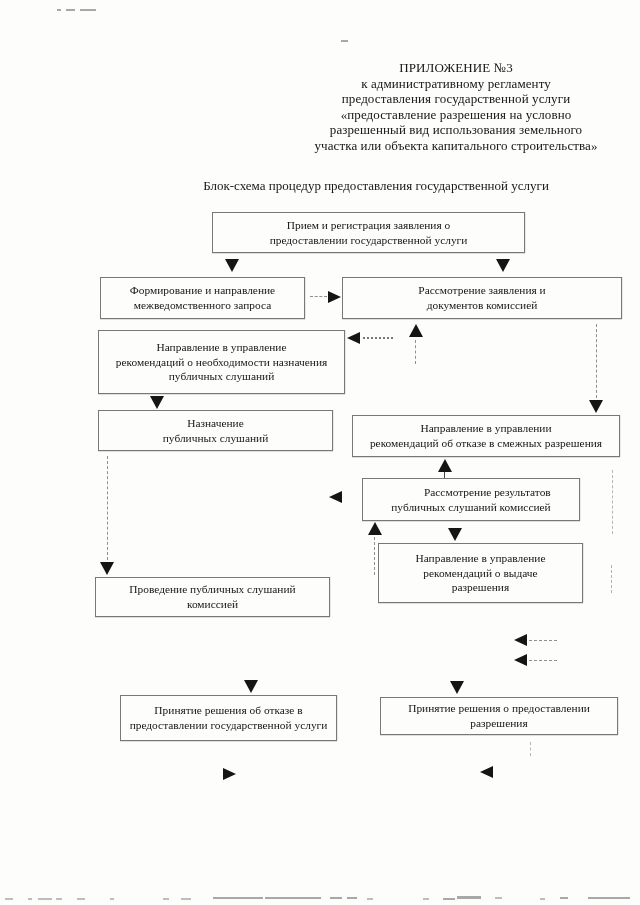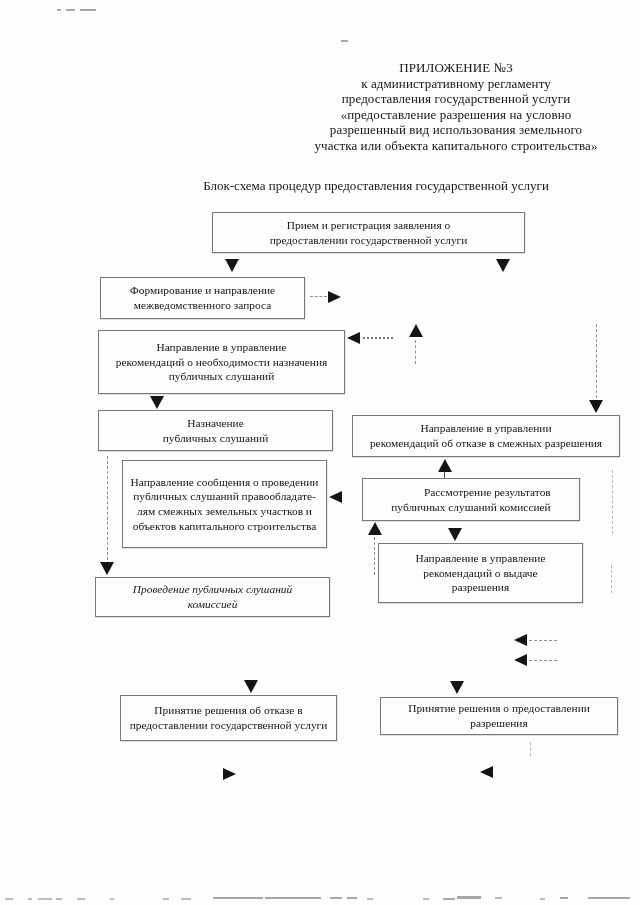--- a/index.html
+++ b/index.html
@@ -66,37 +66,35 @@
     <div>разрешенный вид использования земельного</div>
     <div>участка или объекта капитального строительства»</div>
   </div>
 
   <div id="doc-subtitle">Блок-схема процедур предоставления государственной услуги</div>
 
   <div class="fbox" style="left:212px;top:212px;width:313px;height:41px;">Прием и регистрация заявления о
 предоставлении государственной услуги</div>
   <div class="fbox" style="left:100px;top:277px;width:205px;height:42px;">Формирование и направление
 межведомственного запроса</div>
+  <div class="fbox" style="left:342px;top:277px;width:280px;height:42px;">Рассмотрение заявления и
+документов комиссией</div>
   <div class="fbox" style="left:98px;top:330px;width:247px;height:64px;">Направление в управление
 рекомендаций о необходимости назначения
 публичных слушаний</div>
   <div class="fbox" style="left:98px;top:410px;width:235px;height:41px;">Назначение
 публичных слушаний</div>
   <div class="fbox" style="left:352px;top:415px;width:268px;height:42px;">Направление в управлении
 рекомендаций об отказе в смежных разрешения</div>
-  <div class="fbox" style="left:122px;top:460px;width:205px;height:88px;">Направление сообщения о проведении
-публичных слушаний правообладате-
-лям смежных земельных участков и
-объектов капитального строительства</div>
   <div class="fbox" style="left:362px;top:478px;width:218px;height:43px;text-align:right;">Рассмотрение результатов
 публичных слушаний комиссией</div>
   <div class="fbox" style="left:378px;top:543px;width:205px;height:60px;">Направление в управление
 рекомендаций о выдаче
 разрешения</div>
-  <div class="fbox" style="left:95px;top:577px;width:235px;height:40px;font-style:italic;">Проведение публичных слушаний
+  <div class="fbox" style="left:95px;top:577px;width:235px;height:40px;">Проведение публичных слушаний
 комиссией</div>
   <div class="fbox" style="left:120px;top:695px;width:217px;height:46px;">Принятие решения об отказе в
 предоставлении государственной услуги</div>
   <div class="fbox" style="left:380px;top:697px;width:238px;height:38px;">Принятие решения о предоставлении
 разрешения</div>
 
   <div class="arr down" style="left:225px;top:259px;"></div>
   <div class="arr down" style="left:496px;top:259px;"></div>
 
   <div class="dashh" style="left:310px;top:296px;width:17px;"></div>

